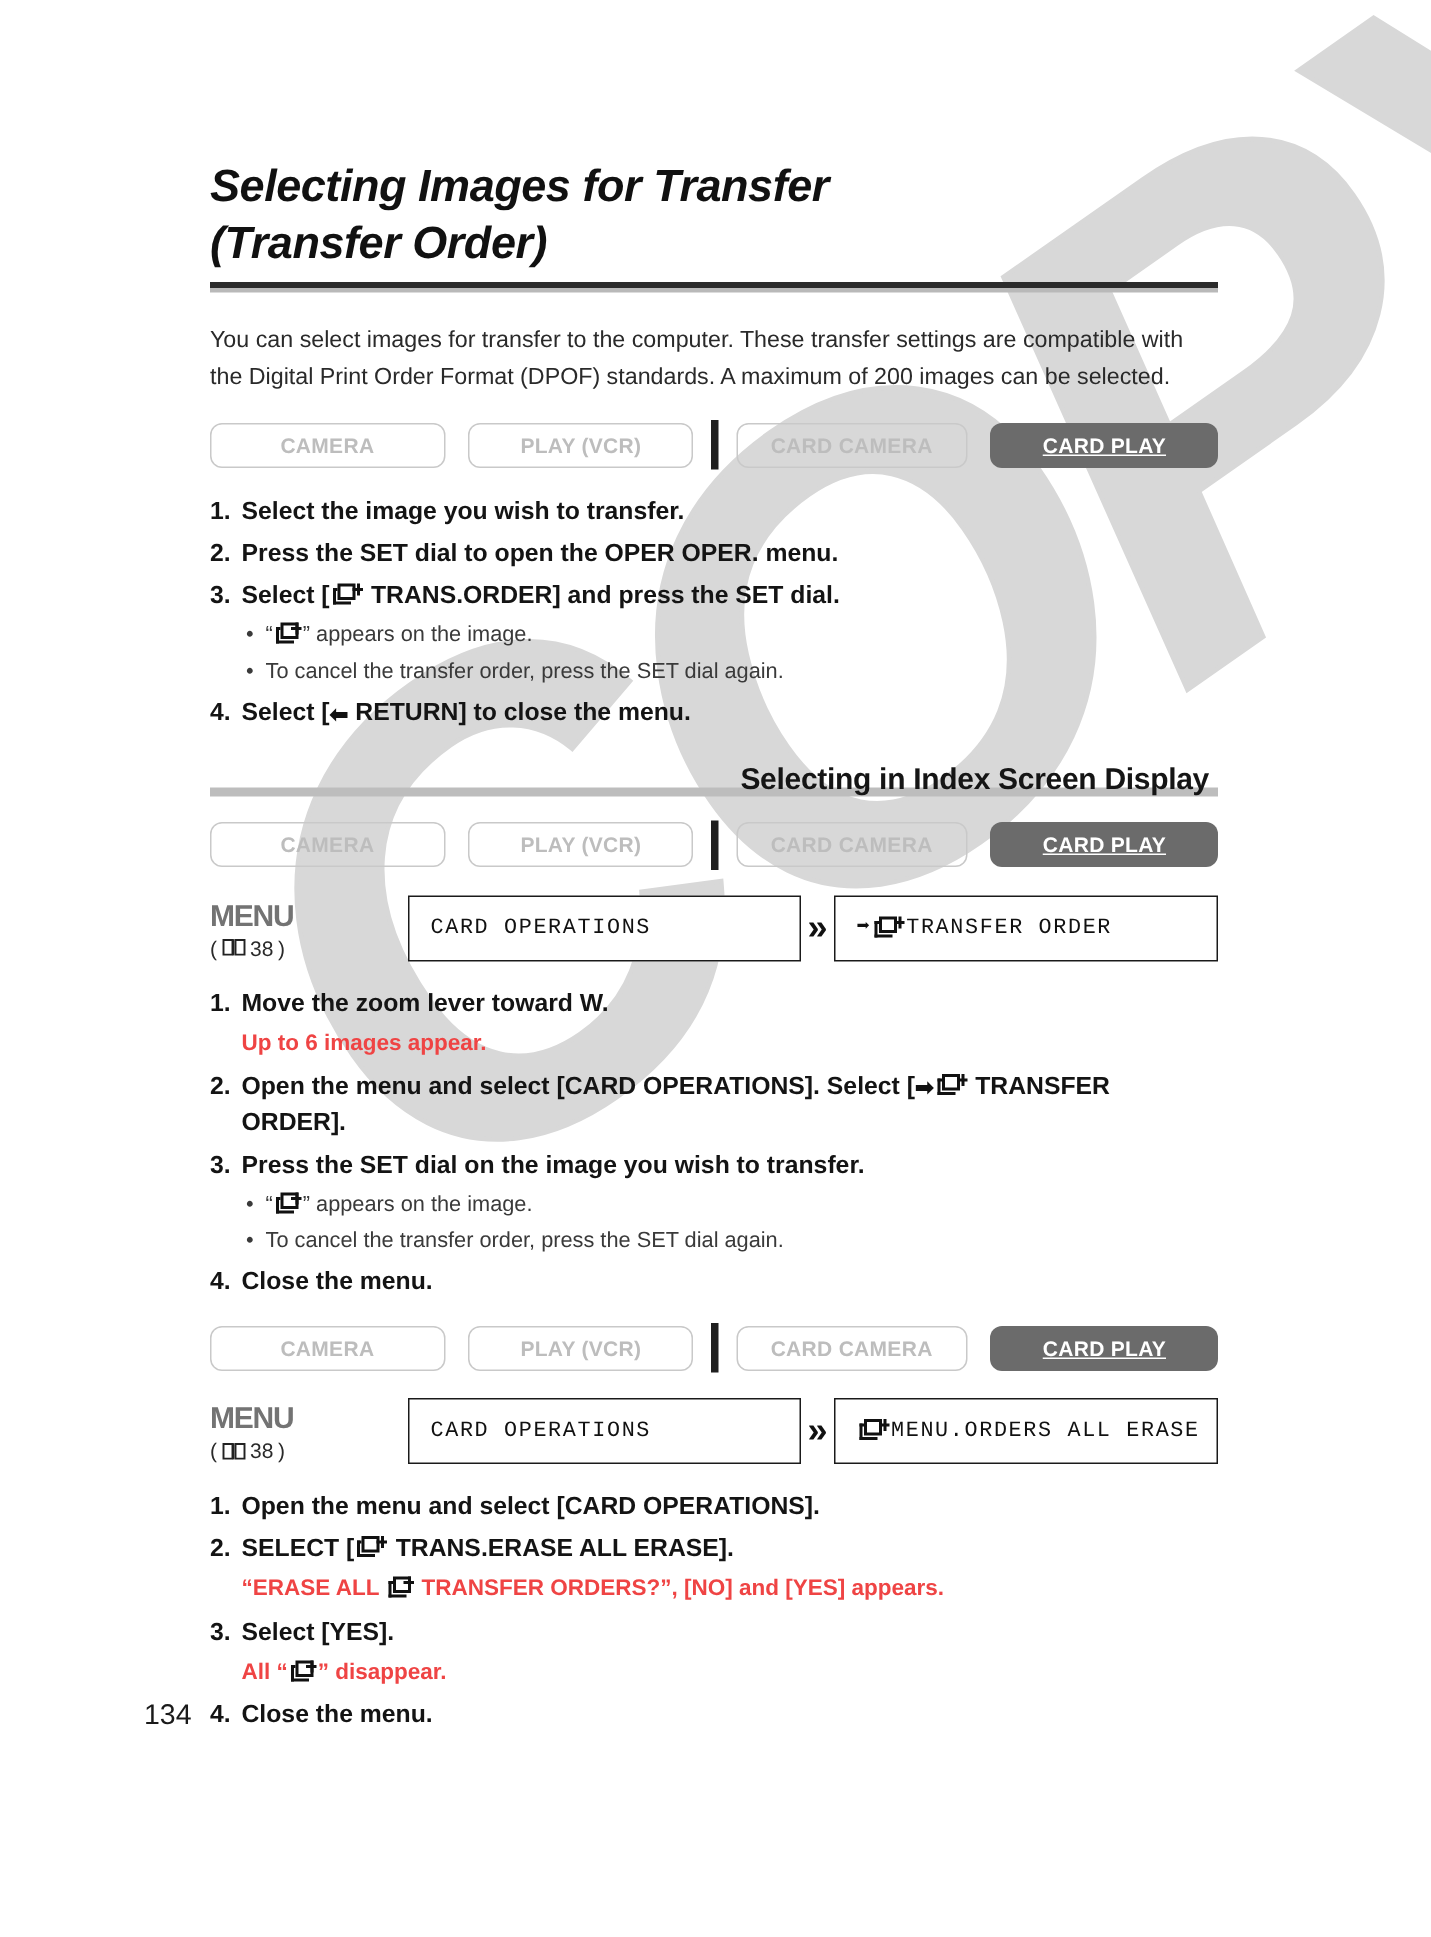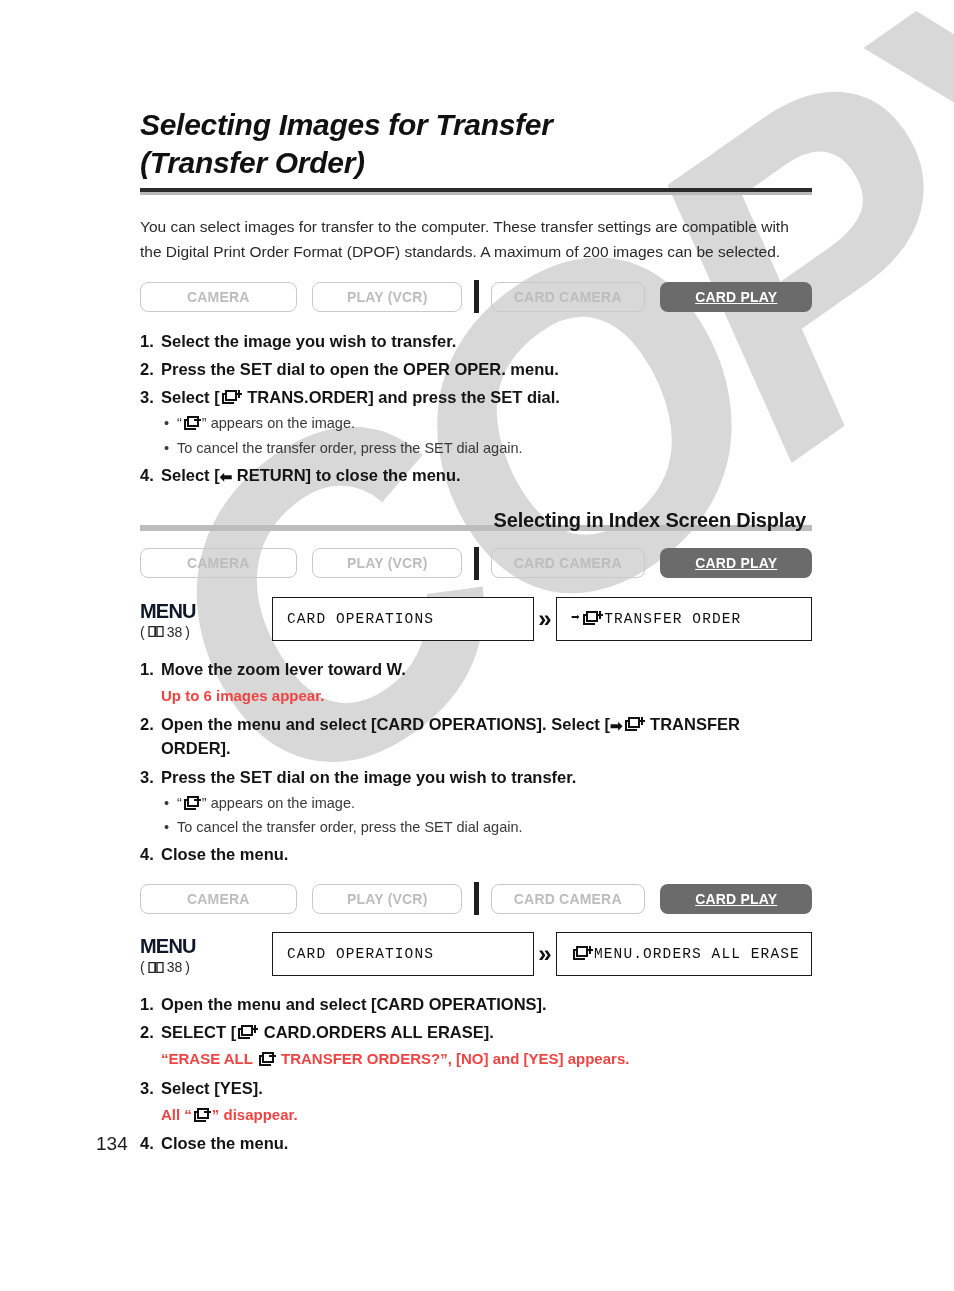--- a/index.html
+++ b/index.html
@@ -196,21 +196,21 @@
   }
   .menu-label {
     width: 92px;
     flex: 0 0 92px;
     padding-top: 4px;
   }
   .menu-word {
     font-size: 20px;
     font-weight: bold;
     letter-spacing: -0.8px;
-    color: #0f172a;
+    color: #737373;
     line-height: 1.05;
   }
   .menu-ref {
     font-size: 14px;
     color: #2a2a2a;
     margin-top: 2px;
     display: flex;
     align-items: center;
     gap: 3px;
   }
@@ -514,21 +514,21 @@
 
     <div class="steps">
 
       <div class="step">
         <span class="step-num">1.</span>
         <span class="step-text">Open the menu and select [CARD OPERATIONS].</span>
       </div>
 
       <div class="step">
         <span class="step-num">2.</span>
-        <span class="step-text"><span>SELECT [</span><span class="ticon"><span class="card-back"></span><span class="card-front"></span><span class="plus-v"></span><span class="plus-h"></span></span><span> CARD.ORDERS ALL ERASE].</span></span>
+        <span class="step-text"><span>SELECT [</span><span class="ticon"><span class="card-back"></span><span class="card-front"></span><span class="plus-v"></span><span class="plus-h"></span></span><span> TRANS.ERASE ALL ERASE].</span></span>
       </div>
 
       <div class="plain-note"><span>“ERASE ALL </span><span class="ticon sm"><span class="card-back"></span><span class="card-front"></span><span class="plus-v"></span><span class="plus-h"></span></span><span> TRANSFER ORDERS?”, [NO] and [YES] appears.</span></div>
 
       <div class="step">
         <span class="step-num">3.</span>
         <span class="step-text">Select [YES].</span>
       </div>
 
       <div class="plain-note"><span>All “</span><span class="ticon sm"><span class="card-back"></span><span class="card-front"></span><span class="plus-v"></span><span class="plus-h"></span></span><span>” disappear.</span></div>

